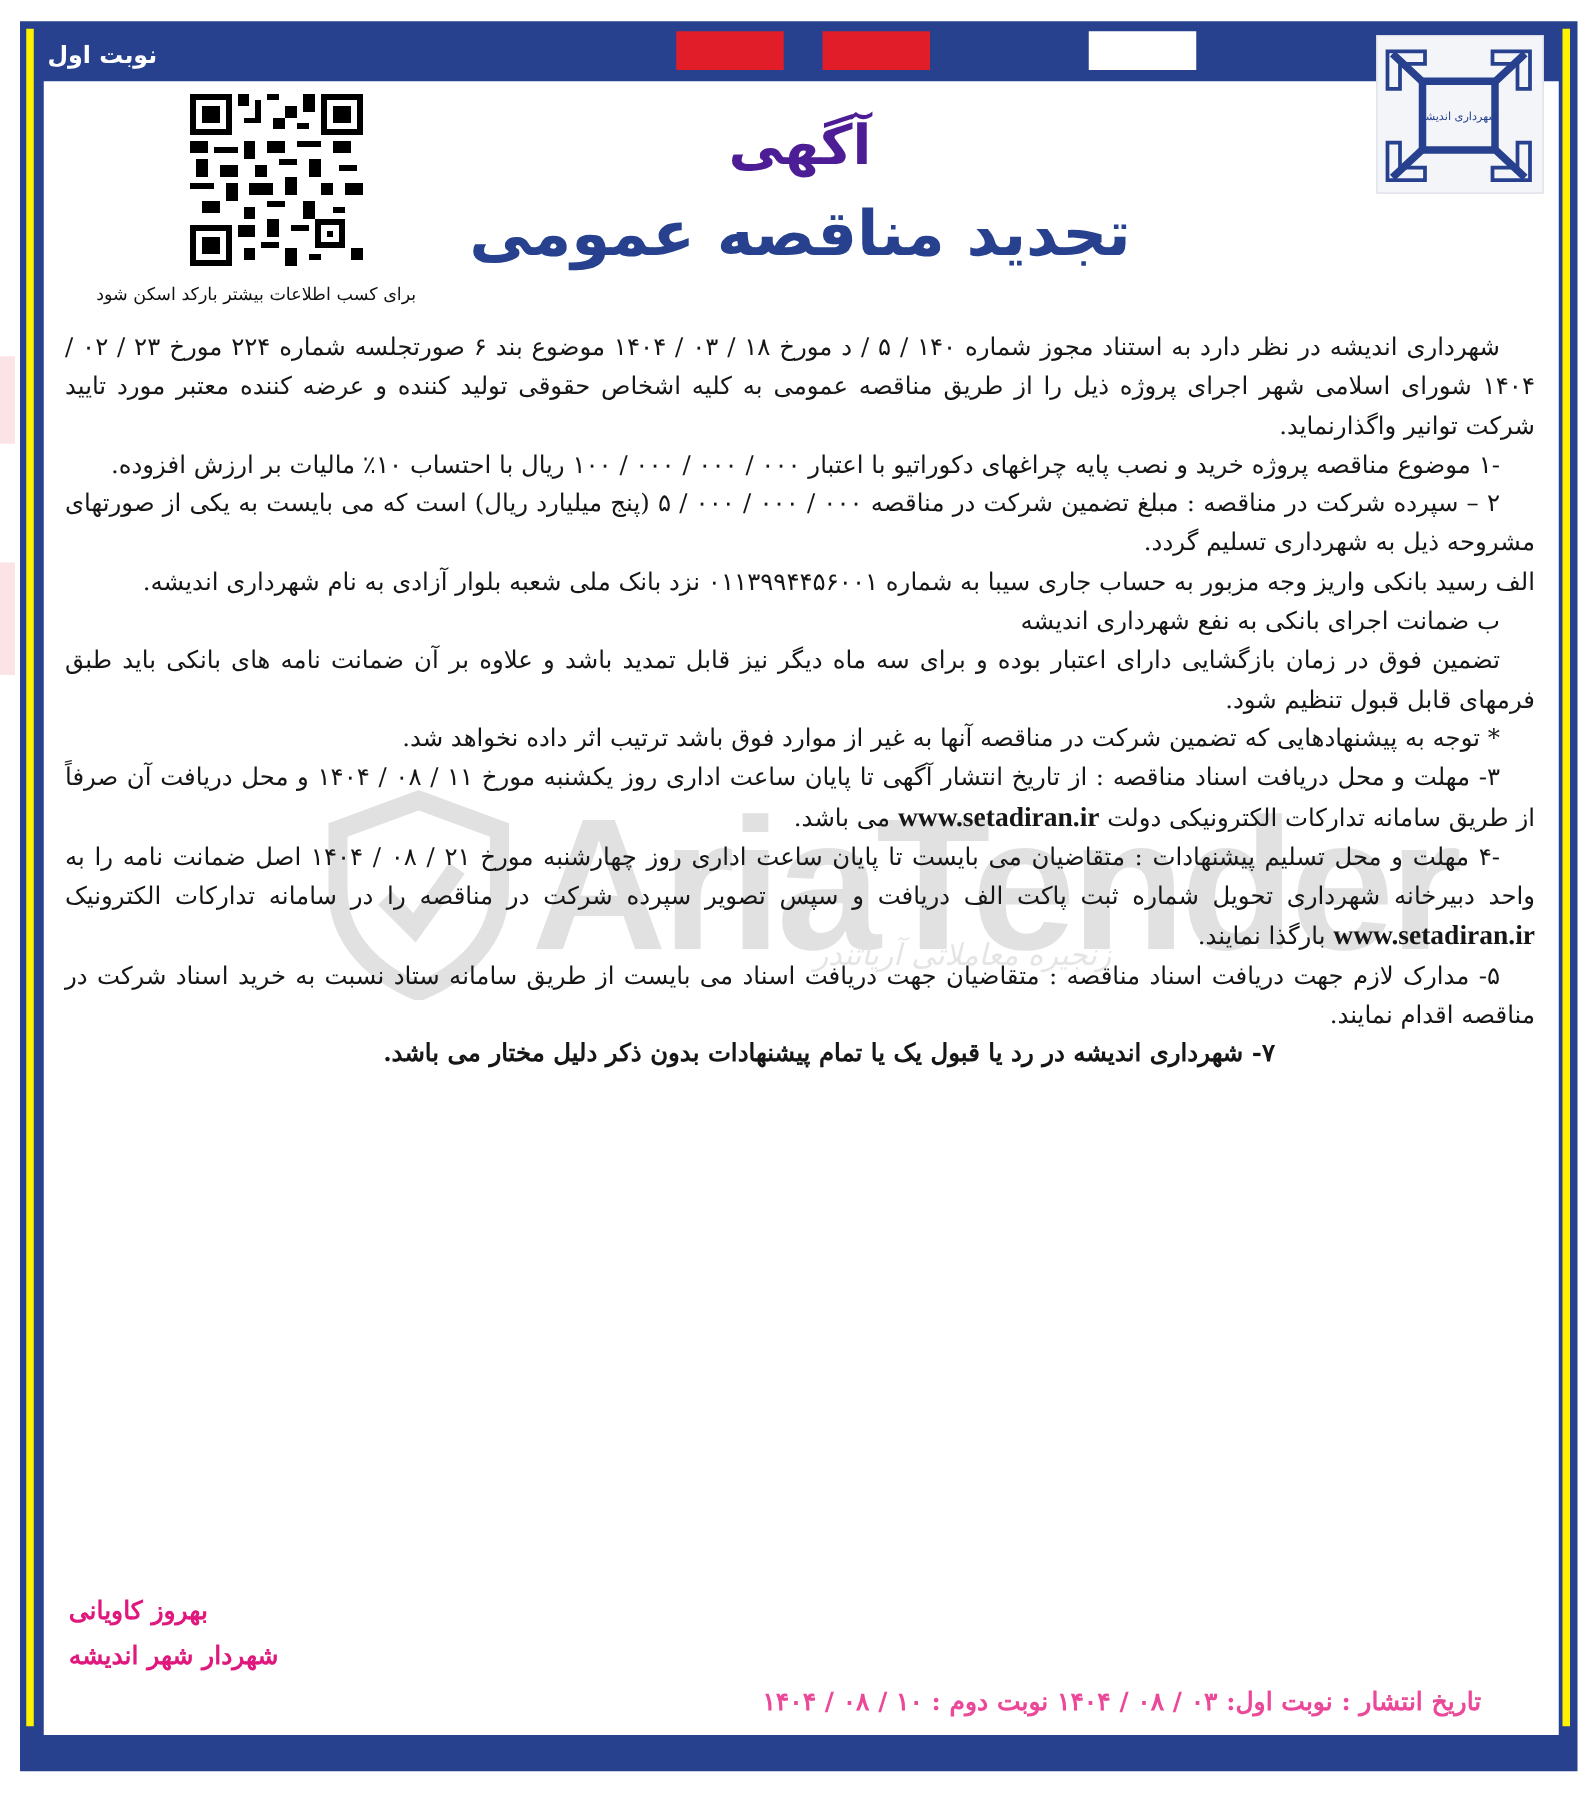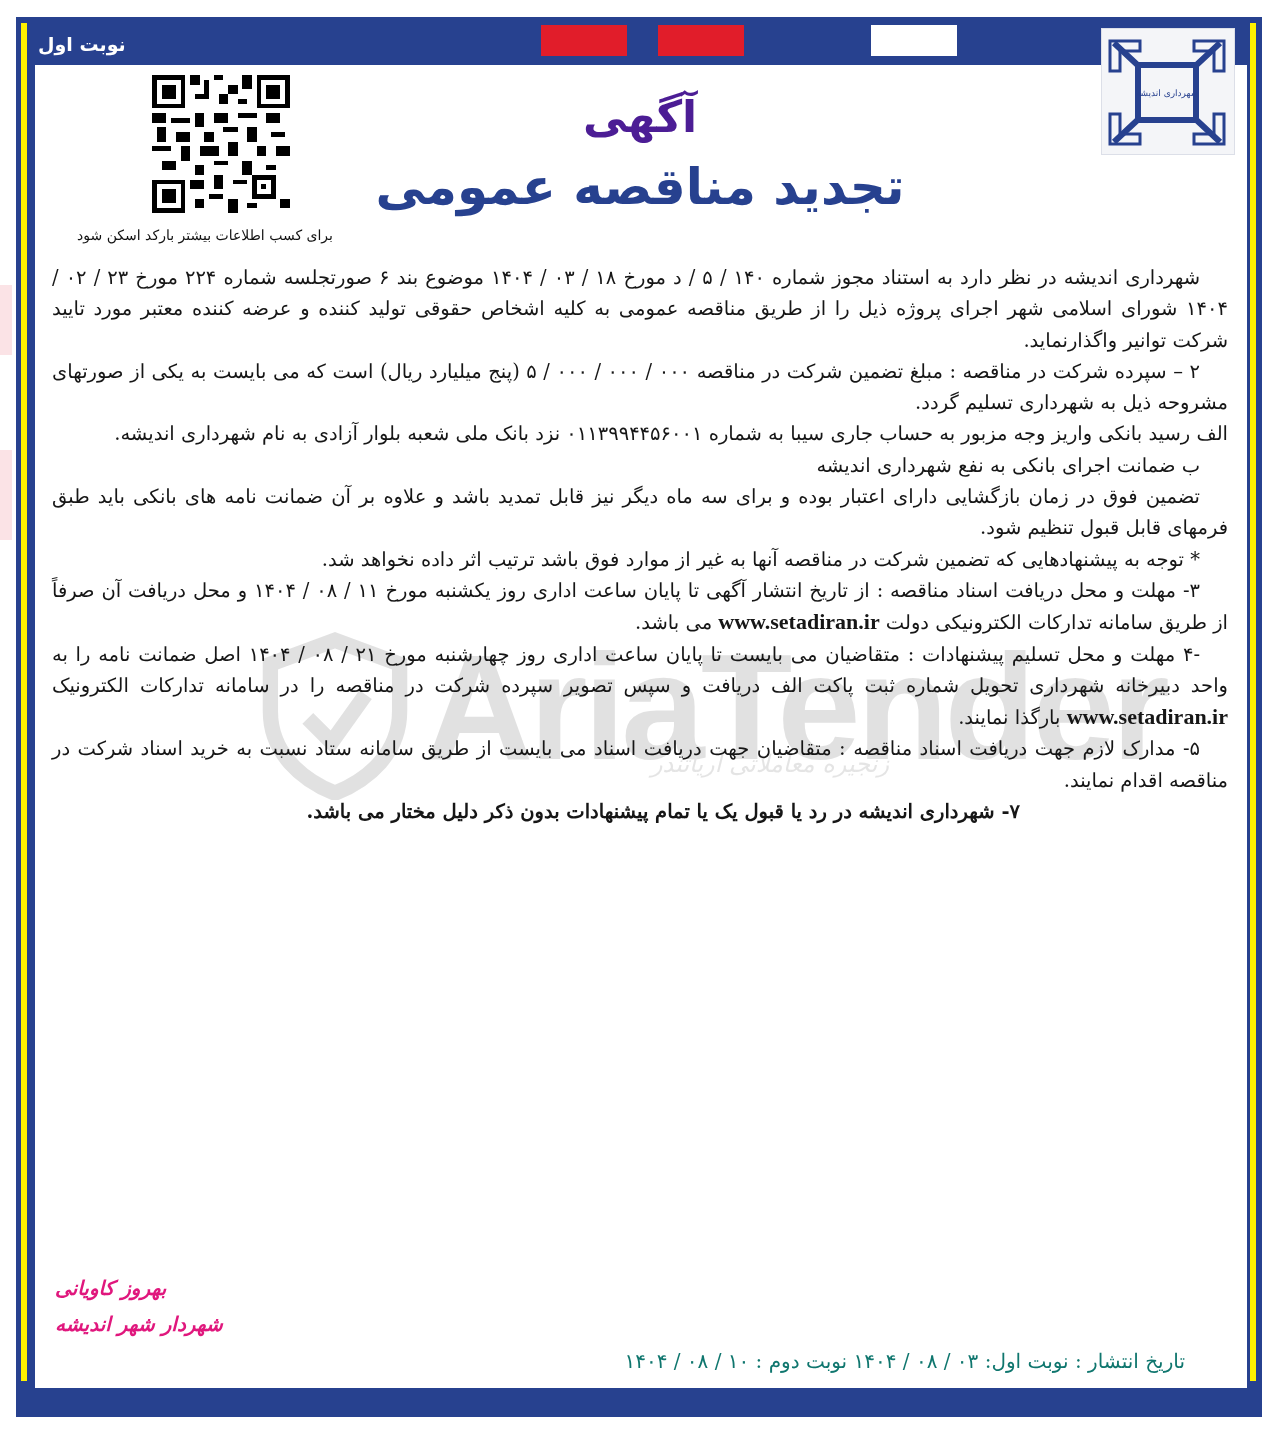--- a/index.html
+++ b/index.html
@@ -79,25 +79,25 @@
     font-size: 19.5px; line-height: 31.3px; color: #161616;
   }
   .body p { margin: 0; }
   .body p.indent { text-indent: 28px; }
   .body .url { font-family: "Liberation Serif", serif; font-weight: bold; font-size: 22px; direction: ltr; unicode-bidi: embed; }
   .body .bold-line { font-weight: bold; }
 
   
   .sig {
     position: absolute; left: 55px; width: 300px; direction: rtl; text-align: left;
-    color: #e0177d; font-family: "DejaVu Serif", serif; font-size: 20px; font-weight: bold; font-style: italic;
+    color: #e0177d; font-family: "DejaVu Serif", serif; font-size: 20px; font-weight: bold;
   }
   .pub-date {
     position: absolute; left: 430px; top: 1349px; width: 755px; direction: rtl; text-align: right;
-    color: #0f766e; font-family: "DejaVu Serif", serif; font-size: 20px; font-weight: normal;
+    color: #ec4899; font-family: "DejaVu Serif", serif; font-size: 20px; font-weight: bold;
   }
 </style>
 </head>
 <body>
 
 <div class="scan-mark" style="top:285px;height:70px;"></div>
 <div class="scan-mark" style="top:450px;height:90px;"></div>
 
 <div class="frame"></div>
 <div class="rail left"></div>
@@ -193,20 +193,21 @@
   <svg width="170" height="170" viewBox="0 0 100 100" style="position:absolute;left:0;top:0;">
     <path d="M50 6 L88 20 V48 C88 72 70 88 50 96 C30 88 12 72 12 48 V20 Z" fill="none" stroke="#7a7a7a" stroke-width="9"></path>
     <path d="M34 52 L48 66 L68 38" fill="none" stroke="#7a7a7a" stroke-width="9"></path>
   </svg>
   <div class="wm-text">AriaTender</div>
   <div class="wm-sub">زنجیره معاملاتی آریاتندر</div>
 </div>
 
 <div class="body">
   <p class="indent">شهرداری اندیشه در نظر دارد به استناد مجوز شماره ۱۴۰ / ۵ / د مورخ ۱۸ / ۰۳ / ۱۴۰۴ موضوع بند ۶ صورتجلسه شماره ۲۲۴ مورخ ۲۳ / ۰۲ / ۱۴۰۴ شورای اسلامی شهر اجرای پروژه ذیل را از طریق مناقصه عمومی به کلیه اشخاص حقوقی تولید کننده و عرضه کننده معتبر مورد تایید شرکت توانیر واگذارنماید.</p>
+  <p class="indent">-۱ موضوع مناقصه پروژه خرید و نصب پایه چراغهای دکوراتیو با اعتبار ۰۰۰ / ۰۰۰ / ۰۰۰ / ۱۰۰ ریال با احتساب ۱۰٪ مالیات بر ارزش افزوده.</p>
   <p class="indent">۲ – سپرده شرکت در مناقصه : مبلغ تضمین شرکت در مناقصه ۰۰۰ / ۰۰۰ / ۰۰۰ / ۵ (پنج میلیارد ریال) است که می بایست به یکی از صورتهای مشروحه ذیل به شهرداری تسلیم گردد.</p>
   <p>الف رسید بانکی واریز وجه مزبور به حساب جاری سیبا به شماره ۰۱۱۳۹۹۴۴۵۶۰۰۱ نزد بانک ملی شعبه بلوار آزادی به نام شهرداری اندیشه.</p>
   <p class="indent">ب ضمانت اجرای بانکی به نفع شهرداری اندیشه</p>
   <p class="indent">تضمین فوق در زمان بازگشایی دارای اعتبار بوده و برای سه ماه دیگر نیز قابل تمدید باشد و علاوه بر آن ضمانت نامه های بانکی باید طبق فرمهای قابل قبول تنظیم شود.</p>
   <p class="indent">* توجه به پیشنهادهایی که تضمین شرکت در مناقصه آنها به غیر از موارد فوق باشد ترتیب اثر داده نخواهد شد.</p>
   <p class="indent">
     <span>۳- مهلت و محل دریافت اسناد مناقصه : از تاریخ انتشار آگهی تا پایان ساعت اداری روز یکشنبه مورخ ۱۱ / ۰۸ / ۱۴۰۴ و محل دریافت آن صرفاً از طریق سامانه تدارکات الکترونیکی دولت</span>
     <span class="url">www.setadiran.ir</span>
     <span>می باشد.</span>
   </p>

